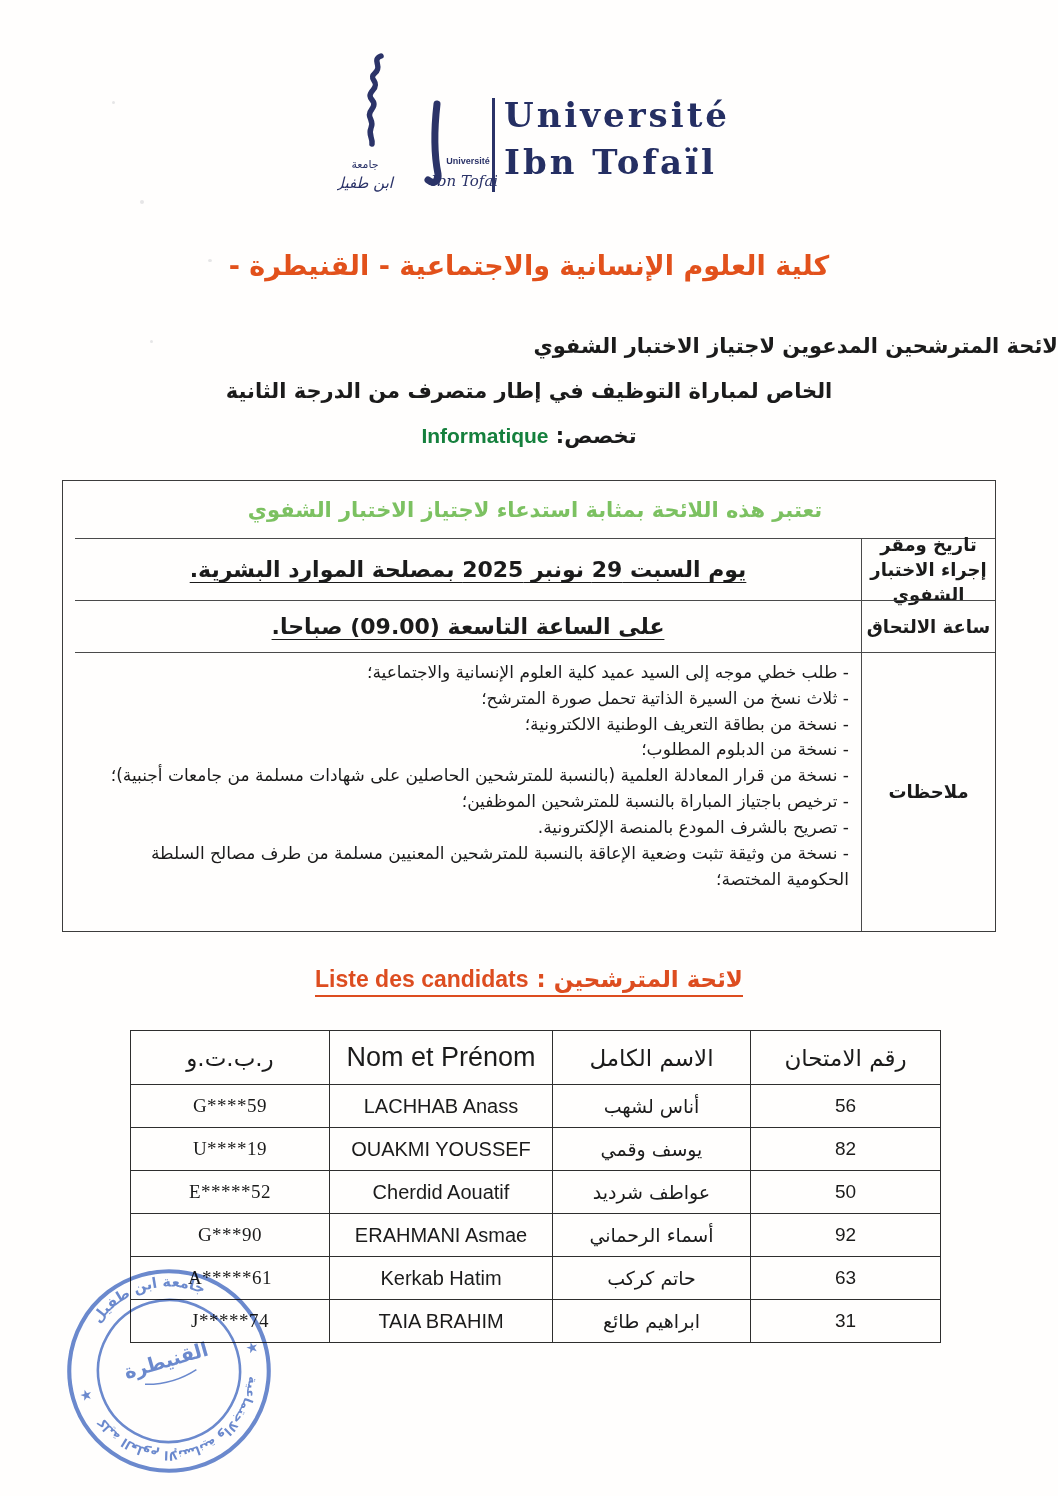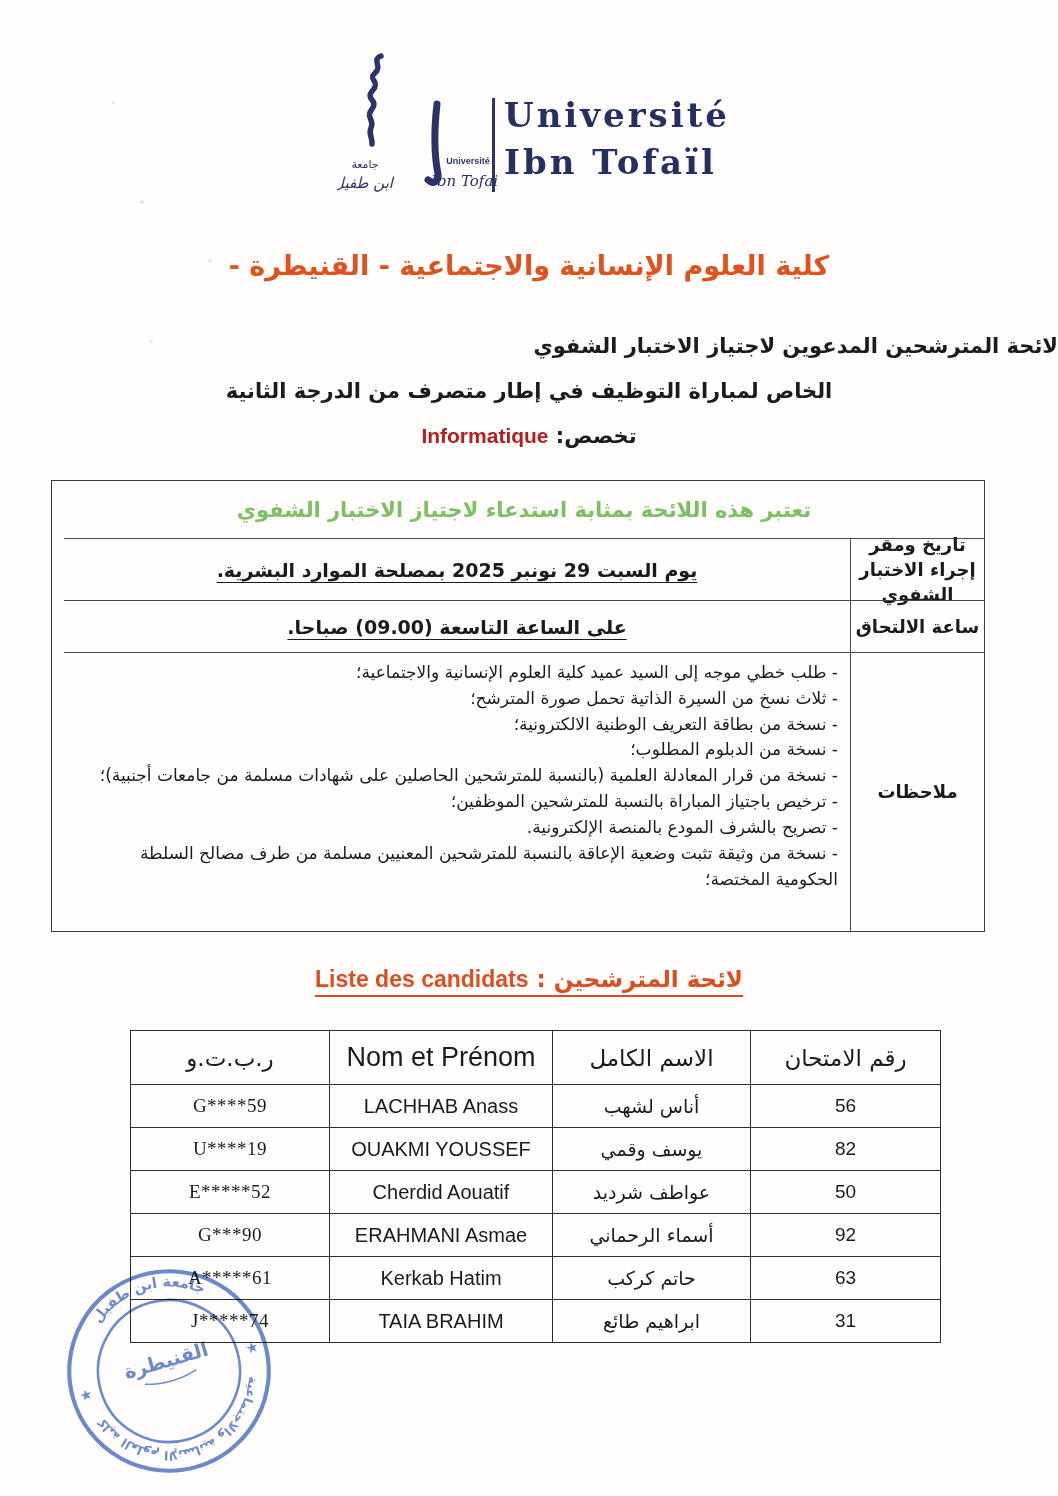--- a/index.html
+++ b/index.html
@@ -23,42 +23,42 @@
   .faculty-title{
     position:absolute;left:0;top:250px;width:100%;text-align:center;direction:rtl;
     font-size:27px;font-weight:bold;color:#e2511b;
   }
   .sub-line1{position:absolute;left:0;top:334px;width:100%;direction:rtl;
     font-size:21px;font-weight:bold;}
   .sub-line2{position:absolute;left:0;top:379px;width:100%;text-align:center;direction:rtl;
     font-size:21px;font-weight:bold;}
   .spec-line{position:absolute;left:0;top:424px;width:100%;text-align:center;direction:rtl;
     font-size:21px;font-weight:bold;}
-  .spec-value{color:#b91c1c;font-family:"Liberation Sans",sans-serif;direction:ltr;unicode-bidi:embed;}
+  .spec-value{color:#15803d;font-family:"Liberation Sans",sans-serif;direction:ltr;unicode-bidi:embed;}
 
   
   .info-table{
-    position:absolute;left:51px;top:480px;width:934px;direction:rtl;
+    position:absolute;left:62px;top:480px;width:934px;direction:rtl;
     display:grid;grid-template-columns:134px 1fr;
     grid-template-rows:57px 62px 52px 279px;
     border:1.4px solid #3c3c3c;box-sizing:border-box;background:transparent;padding-left:12px;
   }
   .ig-notice{
     grid-column:1 / -1;display:flex;align-items:center;justify-content:center;
     font-size:21px;font-weight:bold;color:#7cc161;
   }
   .ig-label{
     border-left:1px solid #4a4a4a;border-top:1px solid #4a4a4a;
     display:flex;align-items:center;justify-content:center;text-align:center;
     font-size:18px;font-weight:bold;line-height:1.4;padding:2px 4px;box-sizing:border-box;
   }
   .ig-value{
     border-top:1px solid #4a4a4a;
     display:flex;align-items:center;justify-content:center;text-align:center;
-    font-size:19px;font-weight:bold;padding:2px 10px;box-sizing:border-box;
+    font-size:22px;font-weight:bold;padding:2px 10px;box-sizing:border-box;
   }
   .ig-value .u{text-decoration:underline;text-underline-offset:5px;text-decoration-thickness:1.2px;}
   .ig-notes{
     border-top:1px solid #4a4a4a;
     font-size:17px;line-height:1.52;text-align:right;direction:rtl;
     padding:7px 12px 6px 16px;box-sizing:border-box;
   }
   .ig-notes div{white-space:normal;}
 
   

